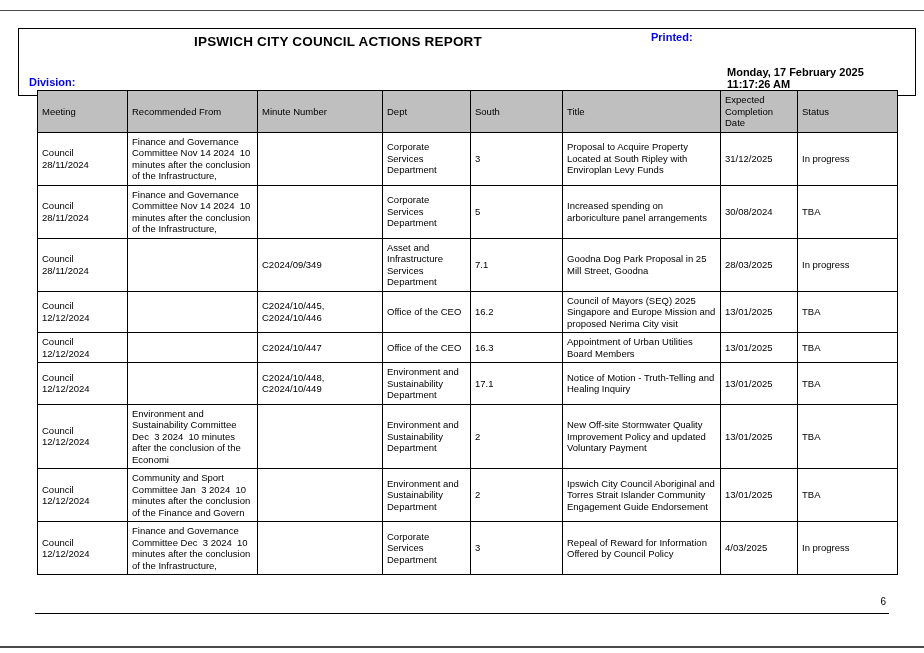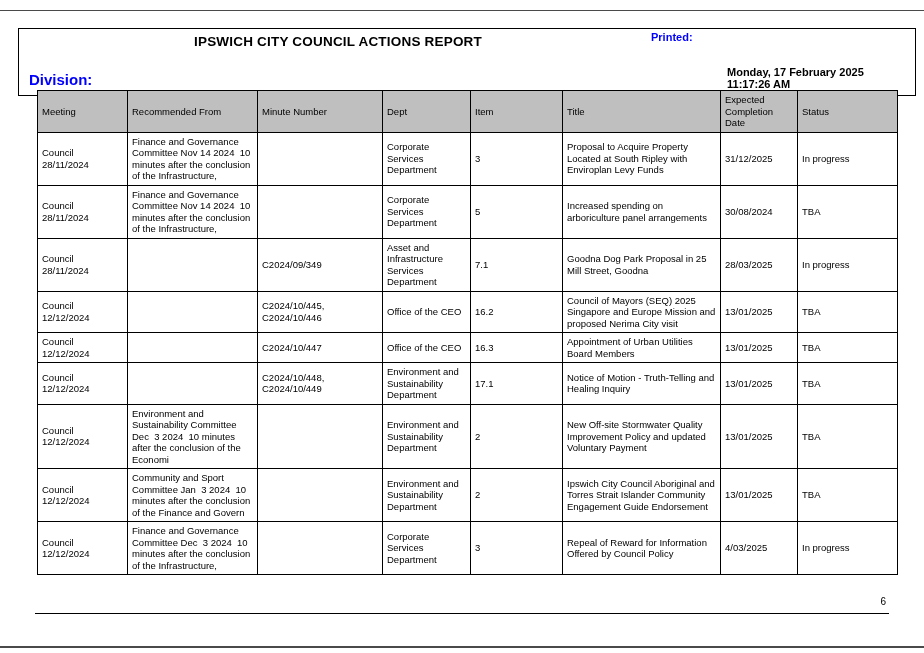--- a/index.html
+++ b/index.html
@@ -26,21 +26,21 @@
     border: 1.5px solid #000;
   }
   .report-title {
     position: absolute; left: 0; top: 5px; width: 638px;
     text-align: center;
     font-size: 13.5px; font-weight: bold;
     letter-spacing: 0.2px;
   }
   .division-label {
     position: absolute; left: 10px; bottom: 7px;
-    color: #0000ff; font-weight: bold; font-size: 15px;
+    color: #0000ff; font-weight: bold; font-size: 11px;
   }
   .printed-block {
     position: absolute; left: 632px; top: 3px;
     font-size: 11px; line-height: 11.5px;
   }
   .printed-row { display: flex; }
   .printed-row .lbl {
     width: 76px; flex: 0 0 76px;
     color: #0000ff; font-weight: bold;
   }
@@ -102,21 +102,21 @@
       <col style="width:158px">
       <col style="width:77px">
       <col style="width:100px">
   </colgroup>
   <thead>
     <tr>
       <th>Meeting</th>
       <th>Recommended From</th>
       <th>Minute Number</th>
       <th>Dept</th>
-      <th>Item</th>
+      <th>South</th>
       <th>Title</th>
       <th>Expected Completion Date</th>
       <th>Status</th>
     </tr>
   </thead>
   <tbody id="table-body">
   <tr>
     <td>Council 28/11/2024</td>
     <td>Finance and Governance Committee Nov 14 2024  10 minutes after the conclusion of the Infrastructure,</td>
     <td></td>

